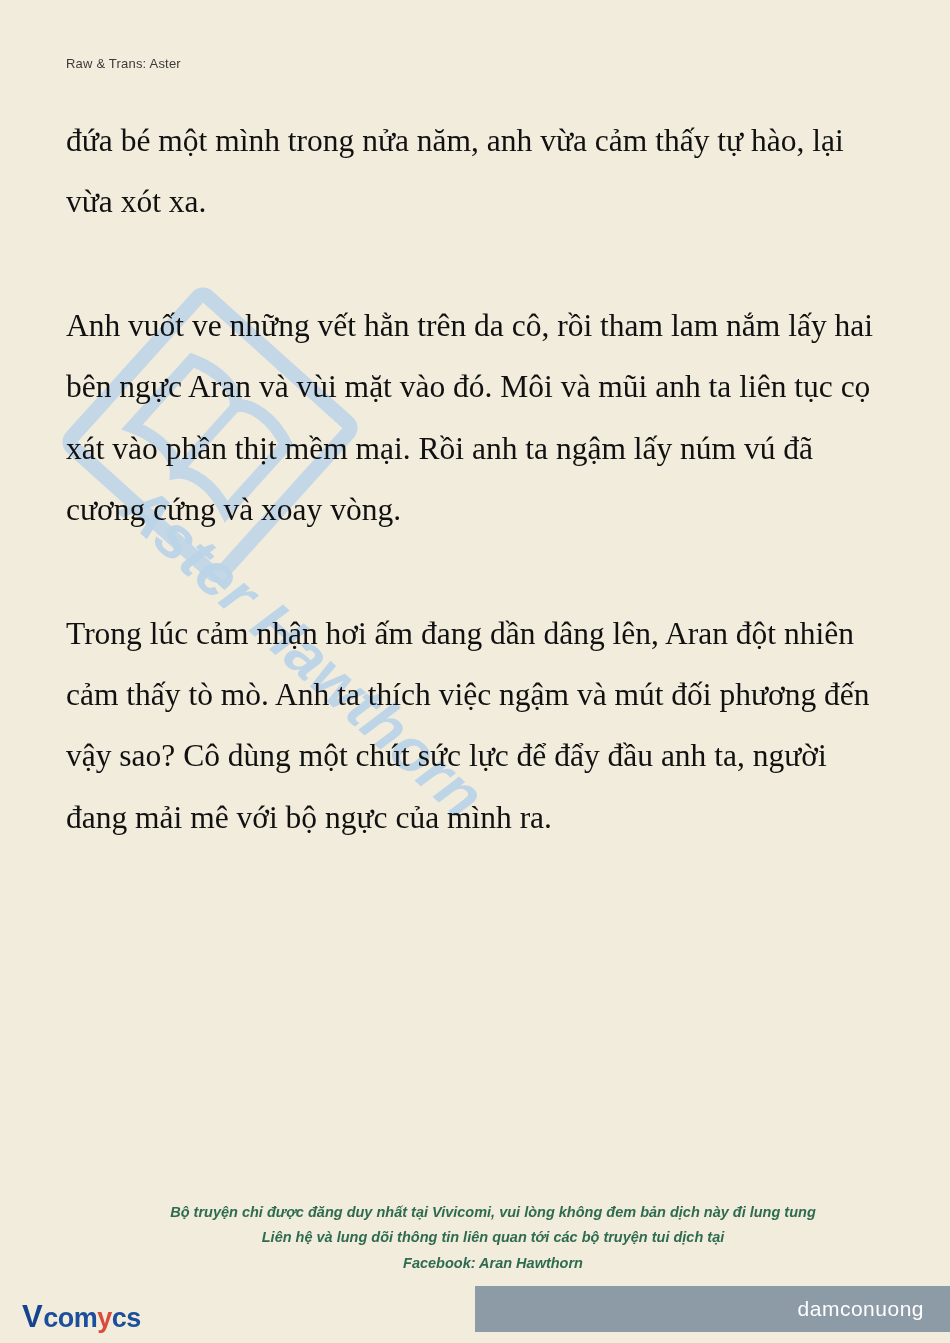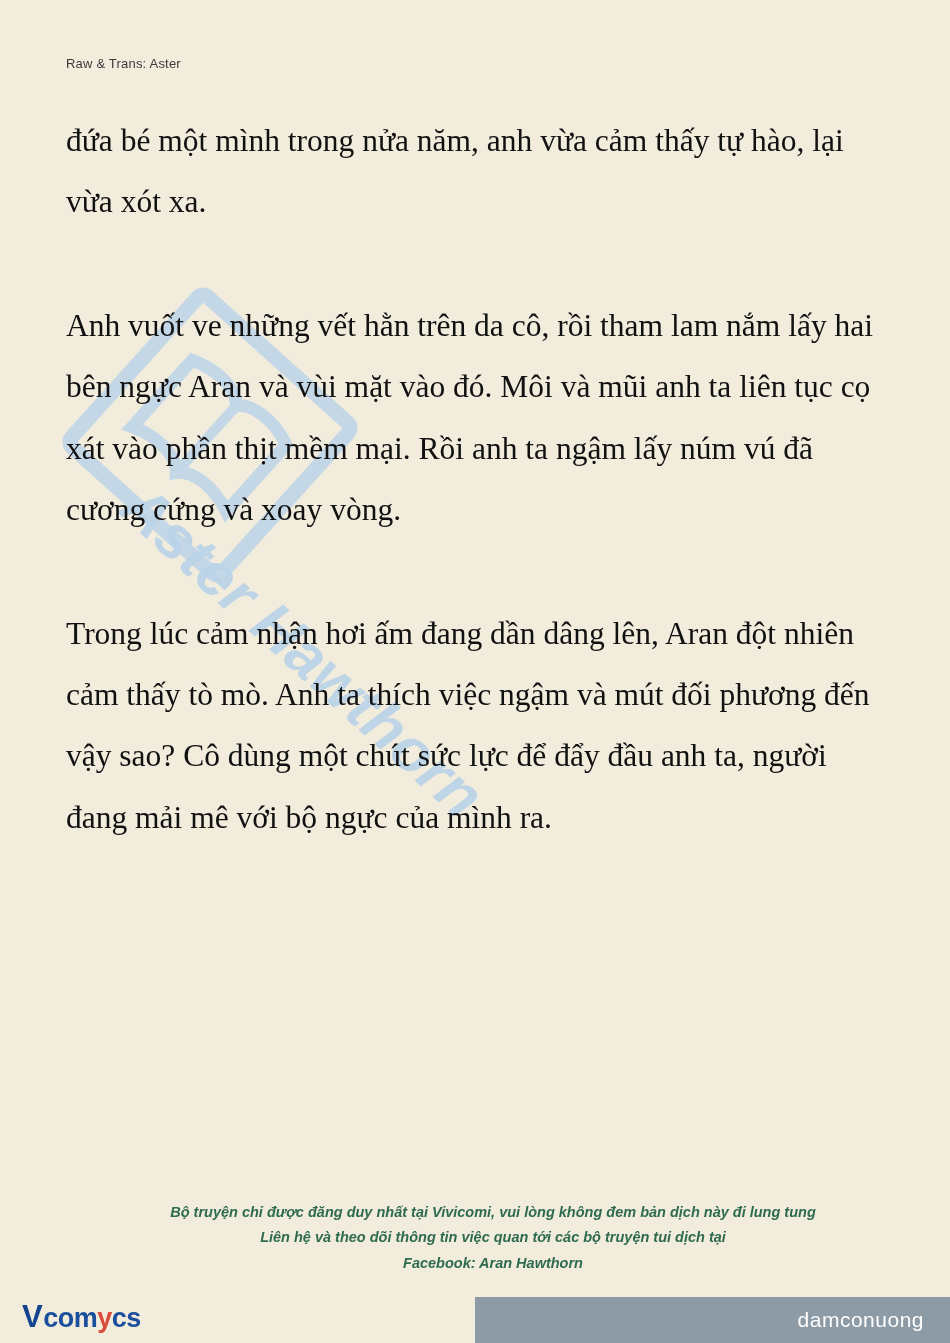--- a/index.html
+++ b/index.html
@@ -117,21 +117,21 @@
     position: absolute;
     left: 0;
     bottom: 0;
     width: 475px;
     height: 46px;
     background: #f2ecdd;
   }
   .bottombar .right {
     position: absolute;
     right: 0;
-    bottom: 0;
+    bottom: 11px;
     width: 475px;
     height: 46px;
     background: #8d9ba6;
   }
   .vcomics {
     position: absolute;
     left: 22px;
     bottom: 8px;
     font-family: "Liberation Sans", sans-serif;
     font-weight: 700;
@@ -177,21 +177,21 @@
   </div>
 
   <div class="content">
     <p class="para">đứa bé một mình trong nửa năm, anh vừa cảm thấy tự hào, lại vừa xót xa.</p>
     <p class="para">Anh vuốt ve những vết hằn trên da cô, rồi tham lam nắm lấy hai bên ngực Aran và vùi mặt vào đó. Môi và mũi anh ta liên tục cọ xát vào phần thịt mềm mại. Rồi anh ta ngậm lấy núm vú đã cương cứng và xoay vòng.</p>
     <p class="para">Trong lúc cảm nhận hơi ấm đang dần dâng lên, Aran đột nhiên cảm thấy tò mò. Anh ta thích việc ngậm và mút đối phương đến vậy sao? Cô dùng một chút sức lực để đẩy đầu anh ta, người đang mải mê với bộ ngực của mình ra.</p>
   </div>
 
   <div class="footnotes">
     <div class="footnote">Bộ truyện chỉ được đăng duy nhất tại Vivicomi, vui lòng không đem bản dịch này đi lung tung</div>
-    <div class="footnote">Liên hệ và theo dõi thông tin việc quan tới các bộ truyện tui dịch tại</div>
+    <div class="footnote">Liên hệ và lung dõi thông tin liên quan tới các bộ truyện tui dịch tại</div>
     <div class="footnote">Facebook: Aran Hawthorn</div>
   </div>
 
   <div class="bottombar">
     <div class="left">
       <div class="vcomics">
         <span class="v">V</span>
           <span>com</span>
           <span class="y">y</span>
           <span>cs</span>

